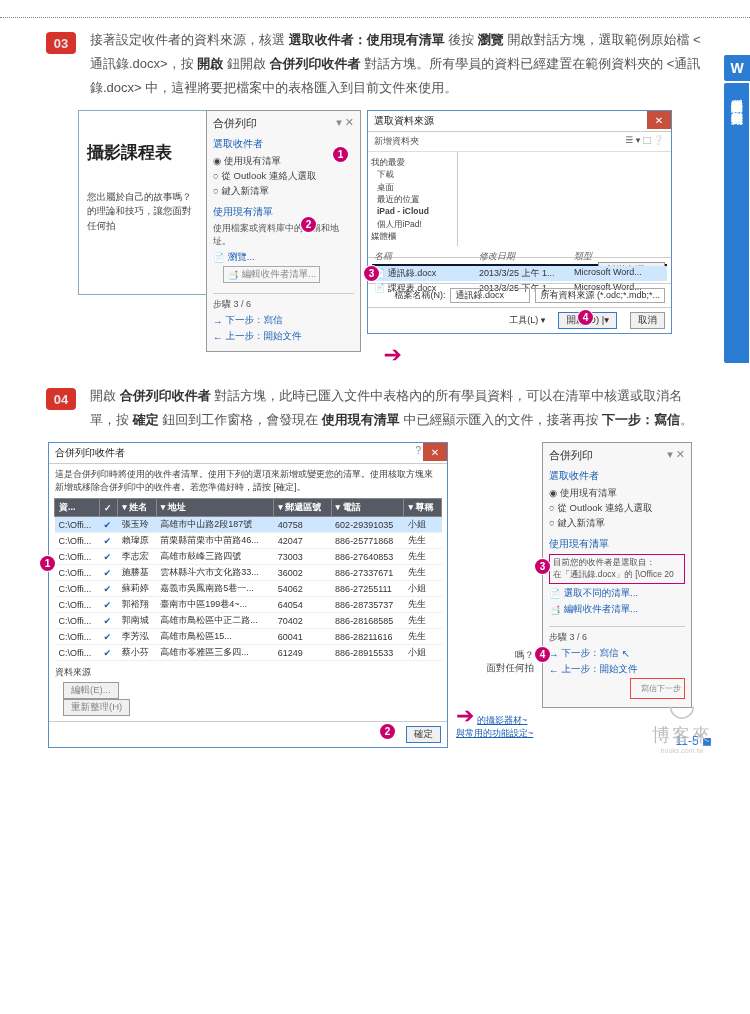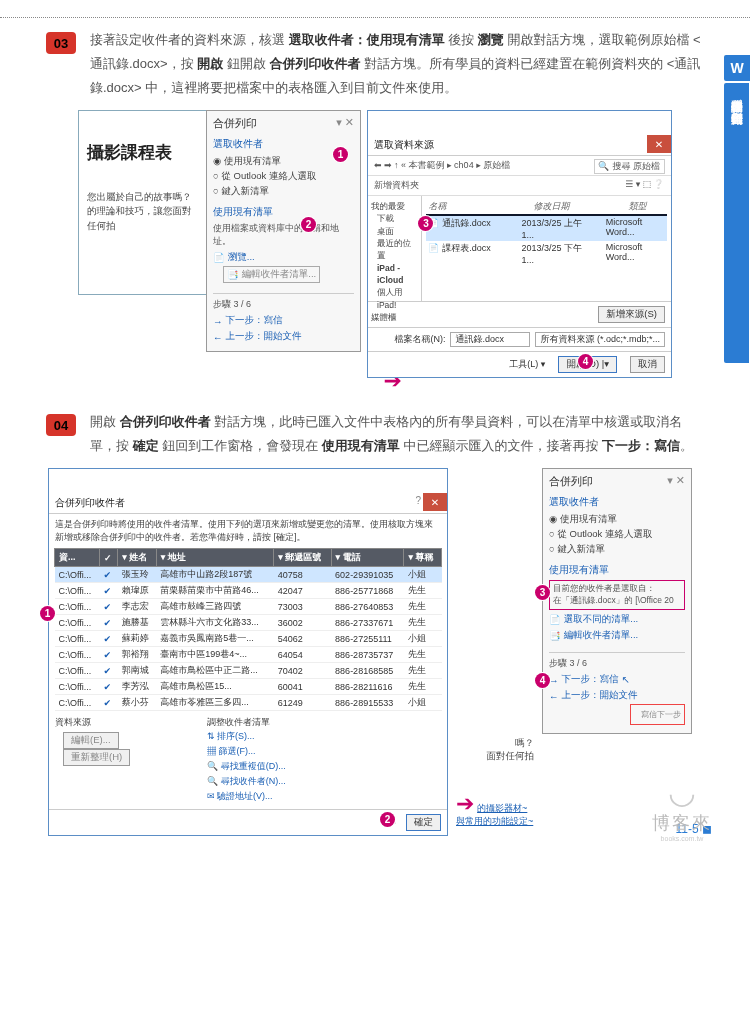--- a/index.html
+++ b/index.html
@@ -2,32 +2,32 @@
 <html><head>
 <meta charset="utf-8">
 <style>
   * { box-sizing: border-box; margin: 0; padding: 0; }
   body { font-family: "Microsoft JhengHei", "PingFang TC", sans-serif; background: #fff; width: 750px; position: relative; font-size: 13px; color: #333; }
   .top-line { height: 18px; border-bottom: 1.5px dotted #888; margin-bottom: 10px; }
   .side-tab { position: absolute; right: 0; top: 55px; width: 26px; }
   .side-tab .word-icon { background: #2b7cd3; color: #fff; width: 26px; height: 26px; display: flex; align-items: center; justify-content: center; font-weight: bold; font-size: 14px; border-radius: 2px 0 0 2px; }
   .side-tab .vert-label { background: #2b7cd3; color: #fff; writing-mode: vertical-rl; padding: 8px 4px; font-size: 12px; margin-top: 2px; border-radius: 2px 0 0 2px; height: 280px; }
   .step { display: flex; gap: 14px; padding: 0 48px 0 46px; margin-bottom: 10px; }
-  .step-num { background: #d6342a; color: #000000; min-width: 30px; height: 22px; border-radius: 4px; display: flex; align-items: center; justify-content: center; font-weight: bold; font-size: 13px; margin-top: 4px; }
+  .step-num { background: #d6342a; color: #e5e5e5; min-width: 30px; height: 22px; border-radius: 4px; display: flex; align-items: center; justify-content: center; font-weight: bold; font-size: 13px; margin-top: 4px; }
   .step-text { line-height: 1.85; color: #555; flex: 1; }
   .step-text b { color: #333; font-weight: bold; }
   .shot { margin: 8px 38px 18px 78px; position: relative; }
   .sidepanel { width: 155px; border: 1px solid #999; background: #f7f7f7; padding: 5px 6px 8px; font-size: 10px; color: #444; }
   .sidepanel .sp-title { font-size: 11px; color: #333; display:flex; justify-content:space-between; }
   .sidepanel .sp-sec { color: #1a5fb4; font-size: 10px; margin: 6px 0 3px; }
   .sidepanel label { display: block; padding: 1px 0; font-size: 9.5px; }
   .sidepanel .link { color: #1a5fb4; display: inline-flex; align-items: center; gap:3px; margin-top:3px; font-size:9.5px;}
   .badge { position: absolute; width: 15px; height: 15px; border-radius: 50%; background: #c9006b; color: #fff; font-size: 10px; font-weight: bold; display: flex; align-items: center; justify-content: center; box-shadow: 0 0 0 1px #fff; z-index: 5;}
   .dlg { border: 1px solid #5b8ec6; background: #fff; font-size: 9.5px; color: #333; position: relative; }
-  .dlg .title { background: #fff; border-bottom: 1px solid #ccc; padding: 3px 6px; color: #222; position: relative; font-size:10px;margin-top:24px;}
+  .dlg .title { background: #fff; border-bottom: 1px solid #ccc; padding: 3px 6px; color: #222; position: relative; font-size:10px;}
   .dlg .title .x { position: absolute; right: 0; top: 0; width: 24px; height: 18px; background: #c94f3d; color:#fff; display:flex;align-items:center;justify-content:center; font-size:10px;}
   .dlg .toolbar { padding: 3px 6px; border-bottom: 1px solid #ddd; color:#555; font-size:9px;}
   .btn { border: 1px solid #999; background: #f0f0f0; padding: 1px 7px; font-size: 9.5px; display:inline-block;margin-left:8px; }
   .arrow-r { color: #c9006b; font-size: 22px; line-height:1;}
   table { border-collapse: collapse; width: 100%; font-size: 9px; }
   th { background: #555a64; color: #fff; padding: 2px 4px; text-align: left; border:1px solid #888;}
   td { padding: 1px 4px; border-bottom: 1px solid #eee; }
   .check { color: #1a5fb4; }
   .bottom { position: absolute; bottom: 12px; right: 38px; color: #666; font-size: 11px; display:flex; align-items:flex-end; gap:8px;}
   .bottom .logo { font-size: 32px; color: #ccc; font-weight:300;}
@@ -84,23 +84,22 @@
       <div class="link" style="color:#888;border:1px solid #aaa;padding:1px 3px;margin-top:2px;margin-left:10px;">📑 <span>編輯收件者清單...</span></div>
       <div style="border-top:1px solid #ccc;margin-top:10px;padding-top:4px;font-size:9px;color:#555;">步驟 3 / 6</div>
       <div class="link">→ <span>下一步：寫信</span></div>
       <div class="link">← <span>上一步：開始文件</span></div>
       <span class="badge" style="top:36px; right:12px;">1</span>
       <span class="badge" style="top:106px; right:44px;">2</span>
     </div>
 
     <div class="dlg" style="width:305px; margin-left:6px;">
       <div class="title"><span>選取資料來源</span><span class="x">✕</span></div>
-      <div class="toolbar"><span>⬅ ➡ ↑ </span><span>« 本書範例 ▸ ch04 ▸ 原始檔</span> <span style="float:right;border:1px solid #ccc;padding:0 4px;">🔍 <span>搜尋 原始檔</span></span></div>
       <div class="toolbar"><span>新增資料夾</span> <span style="float:right;">☰ ▾ ⬚ ❔</span></div>
-      <div style="display:flex; height:105px;">
+      <div style="display:flex; height:105px;flex-direction:column;">
         <div class="tree-side">
           <div>我的最愛</div>
             <div style="padding-left:6px;">下載</div>
             <div style="padding-left:6px;">桌面</div>
             <div style="padding-left:6px;">最近的位置</div>
             <div style="padding-left:6px;font-weight:bold;">iPad - iCloud</div>
             <div style="padding-left:6px;">個人用iPad!</div>
             <div>媒體櫃</div>
         </div>
         <div class="file-area">
@@ -250,28 +249,20 @@
             </tr>
           </tbody>
       </table>
       <span class="badge" style="left:-9px;top:58px;">1</span>
     </div>
     <div style="display:flex;padding:5px 6px;gap:12px;">
       <div style="flex:0 0 140px;">
         <div style="font-size:9px;color:#444;">資料來源</div>
         <div style="margin-top:3px;"><span class="btn" style="color:#888;">編輯(E)...</span> <span class="btn" style="color:#888;">重新整理(H)</span></div>
       </div>
-      <div class="sub-links" style="flex:1;">
-        <div style="font-size:9px;color:#444;">調整收件者清單</div>
-        <a>⇅ <span>排序(S)...</span></a>
-        <a>▦ <span>篩選(F)...</span></a>
-        <a>🔍 <span>尋找重複值(D)...</span></a>
-        <a>🔍 <span>尋找收件者(N)...</span></a>
-        <a>✉ <span>驗證地址(V)...</span></a>
-      </div>
     </div>
     <div class="dlg-foot" style="position:relative;">
       <span class="btn" style="border:1.5px solid #3b78c4;">確定</span>
       <span style="position:absolute;right:50px;top:4px;font-size:11px;">↖</span>
       <span class="badge" style="right:52px;top:2px;">2</span>
     </div>
   </div>
 
   <div style="width:78px;font-size:9.5px;color:#444;align-self:flex-end;padding-bottom:8px;">
     <div style="text-align:right;">嗎？</div>

